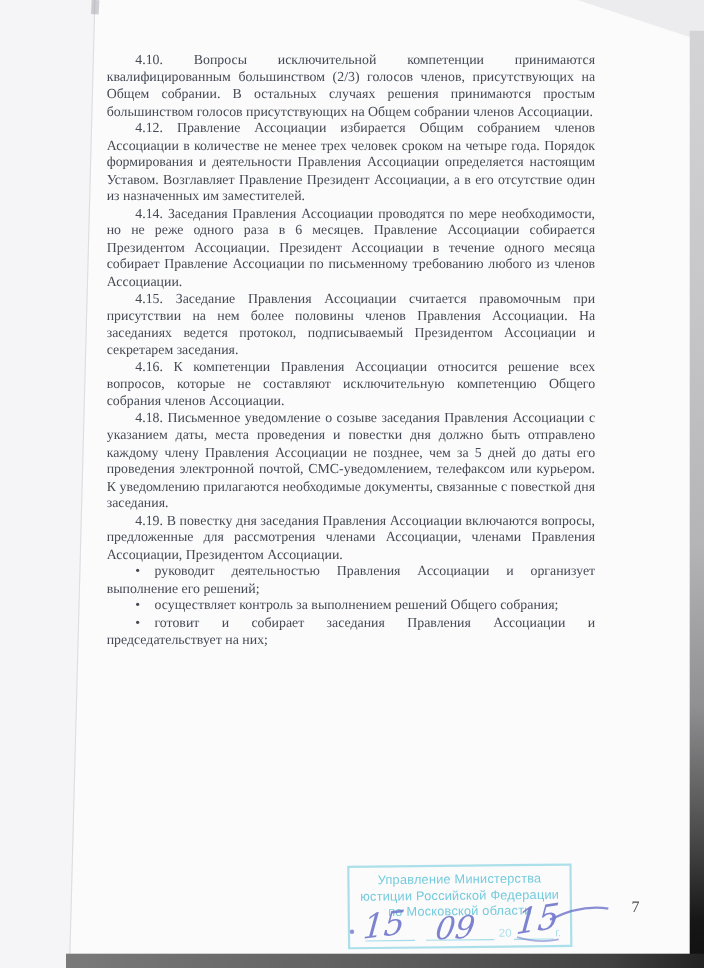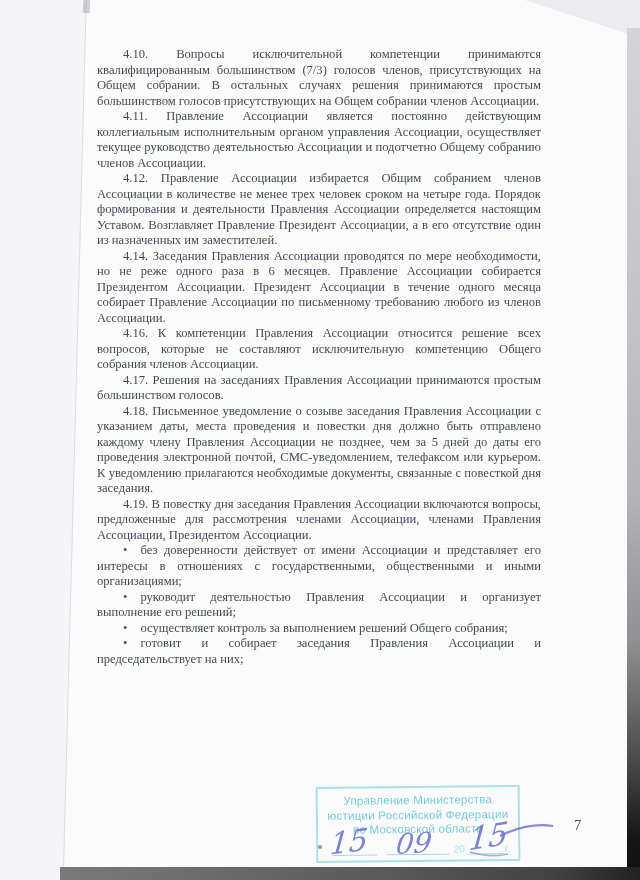--- a/index.html
+++ b/index.html
@@ -63,30 +63,28 @@
 
 <div class="scan">
 
   <div class="left-outer"></div>
   <div class="smudge-top"></div>
   <div class="corner-tr"></div>
   <div class="right-strip"></div>
   <div class="bottom-strip"></div>
 
   <div class="text-block">
-    <p>4.10. Вопросы исключительной компетенции принимаются квалифицированным большинством (7/3) голосов членов, присутствующих на Общем собрании. В остальных случаях решения принимаются простым большинством голосов присутствующих на Общем собрании членов Ассоциации.</p>
-    <p>4.11. Правление Ассоциации является постоянно действующим коллегиальным исполнительным органом управления Ассоциации, осуществляет текущее руководство деятельностью Ассоциации и подотчетно Общему собранию членов Ассоциации.</p>
+    <p>4.10. Вопросы исключительной компетенции принимаются квалифицированным большинством (2/3) голосов членов, присутствующих на Общем собрании. В остальных случаях решения принимаются простым большинством голосов присутствующих на Общем собрании членов Ассоциации.</p>
     <p>4.12. Правление Ассоциации избирается Общим собранием членов Ассоциации в количестве не менее трех человек сроком на четыре года. Порядок формирования и деятельности Правления Ассоциации определяется настоящим Уставом. Возглавляет Правление Президент Ассоциации, а в его отсутствие один из назначенных им заместителей.</p>
     <p>4.14. Заседания Правления Ассоциации проводятся по мере необходимости, но не реже одного раза в 6 месяцев. Правление Ассоциации собирается Президентом Ассоциации. Президент Ассоциации в течение одного месяца собирает Правление Ассоциации по письменному требованию любого из членов Ассоциации.</p>
+    <p>4.15. Заседание Правления Ассоциации считается правомочным при присутствии на нем более половины членов Правления Ассоциации. На заседаниях ведется протокол, подписываемый Президентом Ассоциации и секретарем заседания.</p>
     <p>4.16. К компетенции Правления Ассоциации относится решение всех вопросов, которые не составляют исключительную компетенцию Общего собрания членов Ассоциации.</p>
-    <p>4.17. Решения на заседаниях Правления Ассоциации принимаются простым большинством голосов.</p>
     <p>4.18. Письменное уведомление о созыве заседания Правления Ассоциации с указанием даты, места проведения и повестки дня должно быть отправлено каждому члену Правления Ассоциации не позднее, чем за 5 дней до даты его проведения электронной почтой, СМС-уведомлением, телефаксом или курьером. К уведомлению прилагаются необходимые документы, связанные с повесткой дня заседания.</p>
     <p>4.19. В повестку дня заседания Правления Ассоциации включаются вопросы, предложенные для рассмотрения членами Ассоциации, членами Правления Ассоциации, Президентом Ассоциации.</p>
 
-    <p><span class="dot">•</span><span>без доверенности действует от имени Ассоциации и представляет его интересы в отношениях с государственными, общественными и иными организациями;</span></p>
     <p><span class="dot">•</span><span>руководит деятельностью Правления Ассоциации и организует выполнение его решений;</span></p>
     <p><span class="dot">•</span><span>осуществляет контроль за выполнением решений Общего собрания;</span></p>
     <p><span class="dot">•</span><span>готовит и собирает заседания Правления Ассоциации и председательствует на них;</span></p>
 
   </div>
 
   <div class="stamp">
     <div class="stamp-line">Управление Министерства</div>
     <div class="stamp-line">юстиции Российской Федерации</div>
     <div class="stamp-line">по Московской области</div>

